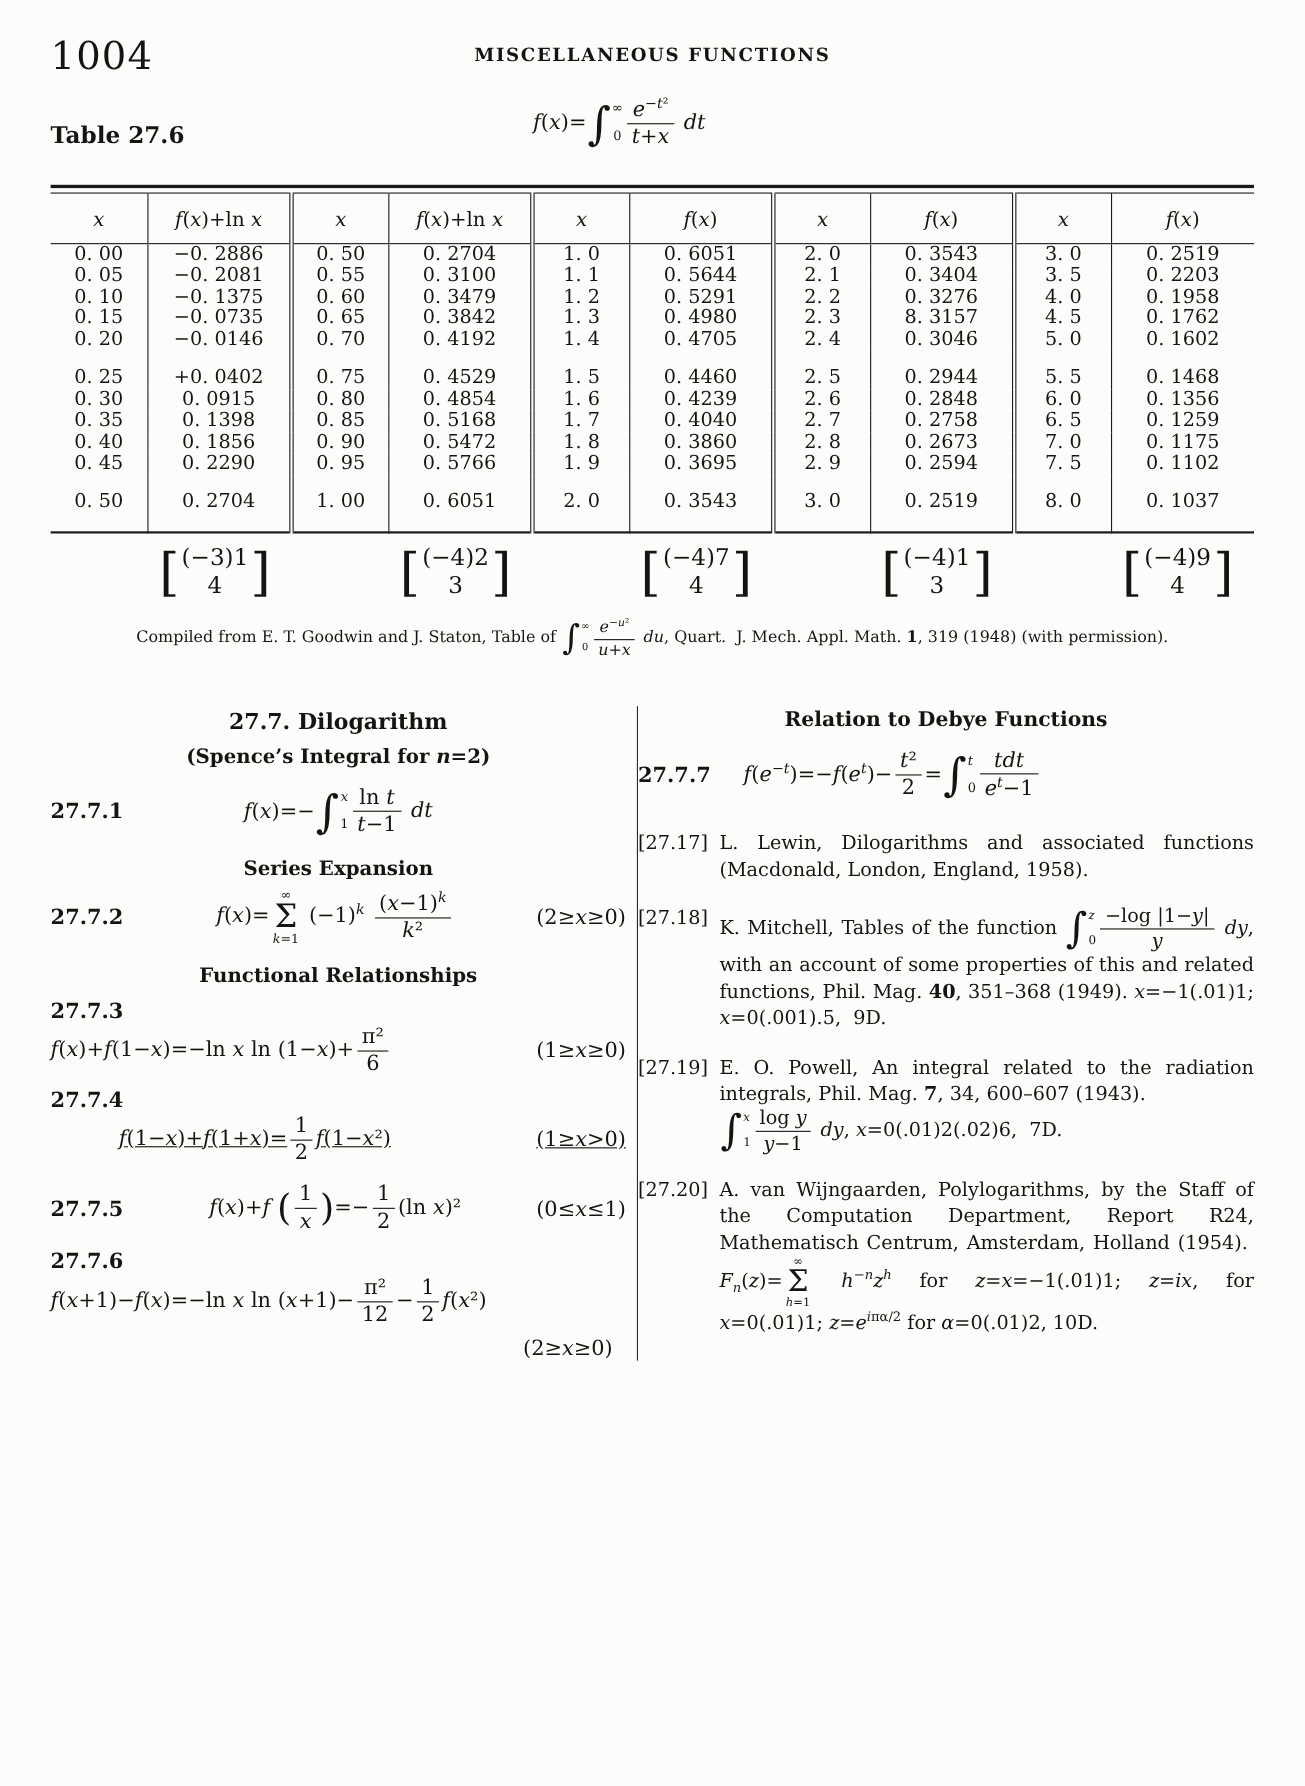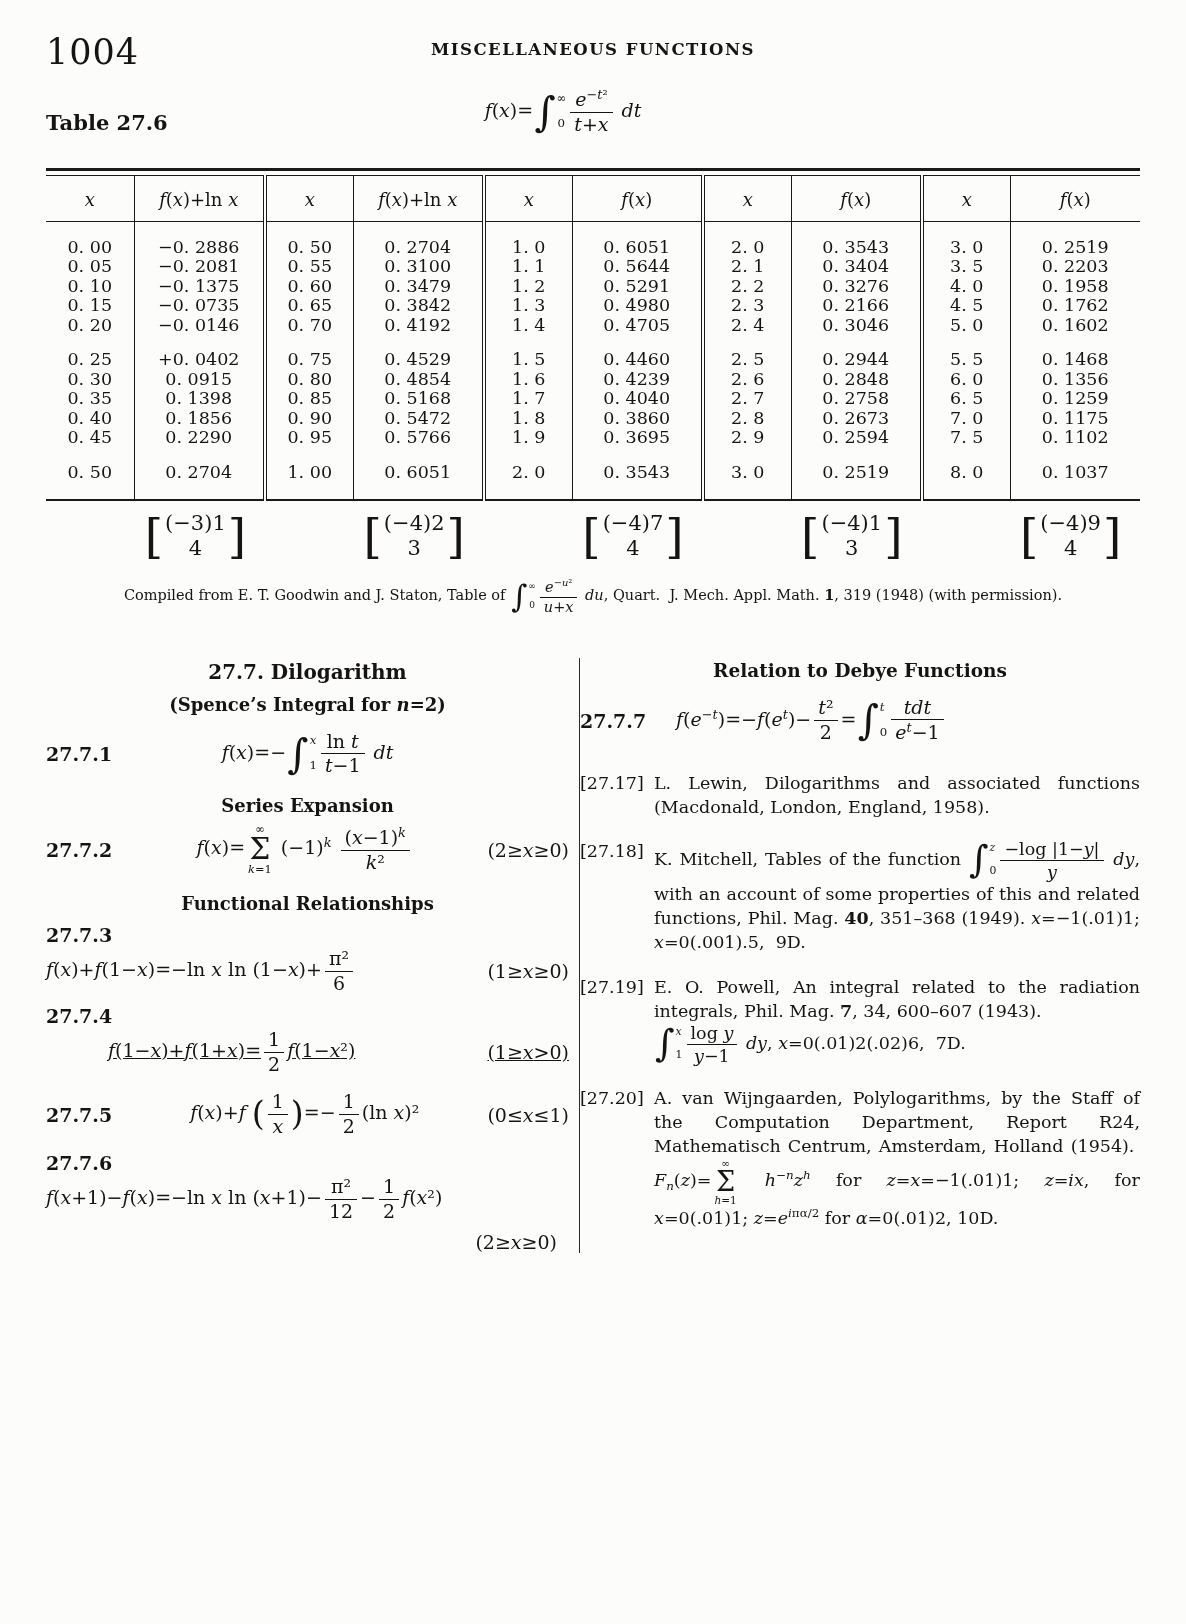--- a/index.html
+++ b/index.html
@@ -43,21 +43,21 @@
   
   .table-wrap{border-top:3px solid #1a1a18;padding-top:3.5px;width:1094px;}
   table.ftab{border-collapse:collapse;width:1094px;border-top:1.6px solid #1a1a18;
     border-bottom:2.2px solid #1a1a18;}
   .ftab th{font-weight:normal;font-size:18px;padding:13px 0 11px 0;
     border-bottom:1.6px solid #1a1a18;}
   .ftab td{font-size:17.5px;line-height:19.5px;text-align:center;padding:0;}
   .ftab .c1,.ftab .c3,.ftab .c5,.ftab .c7,.ftab .c9{border-left:1.3px solid #1a1a18;}
   .ftab .c2,.ftab .c4,.ftab .c6,.ftab .c8{border-left:4px double #1a1a18;}
   .ftab tr.group-start td{padding-top:15px;}
-  .ftab tr:first-child td{padding-top:16px;}
+  .ftab tr:first-child td{}
   .ftab tr:last-child td{padding-bottom:17px;}
 
   
   .errata-row{display:flex;width:1094px;margin-top:10px;}
   .errcell{width:219px;display:flex;justify-content:center;}
   .errbox{display:inline-flex;align-items:center;transform:translateX(40px);}
   .ebr{font-size:47px;font-weight:300;line-height:1;margin:0 1px;}
   .estack{display:flex;flex-direction:column;text-align:center;font-size:21px;line-height:1.2;padding:0 1px;}
 
   
@@ -180,21 +180,21 @@
               <td class="c9">0. 1958</td>
             </tr>
             <tr>
               <td class="c0">0. 15</td>
               <td class="c1">−0. 0735</td>
               <td class="c2">0. 65</td>
               <td class="c3">0. 3842</td>
               <td class="c4">1. 3</td>
               <td class="c5">0. 4980</td>
               <td class="c6">2. 3</td>
-              <td class="c7">0. 2166</td>
+              <td class="c7">8. 3157</td>
               <td class="c8">4. 5</td>
               <td class="c9">0. 1762</td>
             </tr>
             <tr>
               <td class="c0">0. 20</td>
               <td class="c1">−0. 0146</td>
               <td class="c2">0. 70</td>
               <td class="c3">0. 4192</td>
               <td class="c4">1. 4</td>
               <td class="c5">0. 4705</td>

